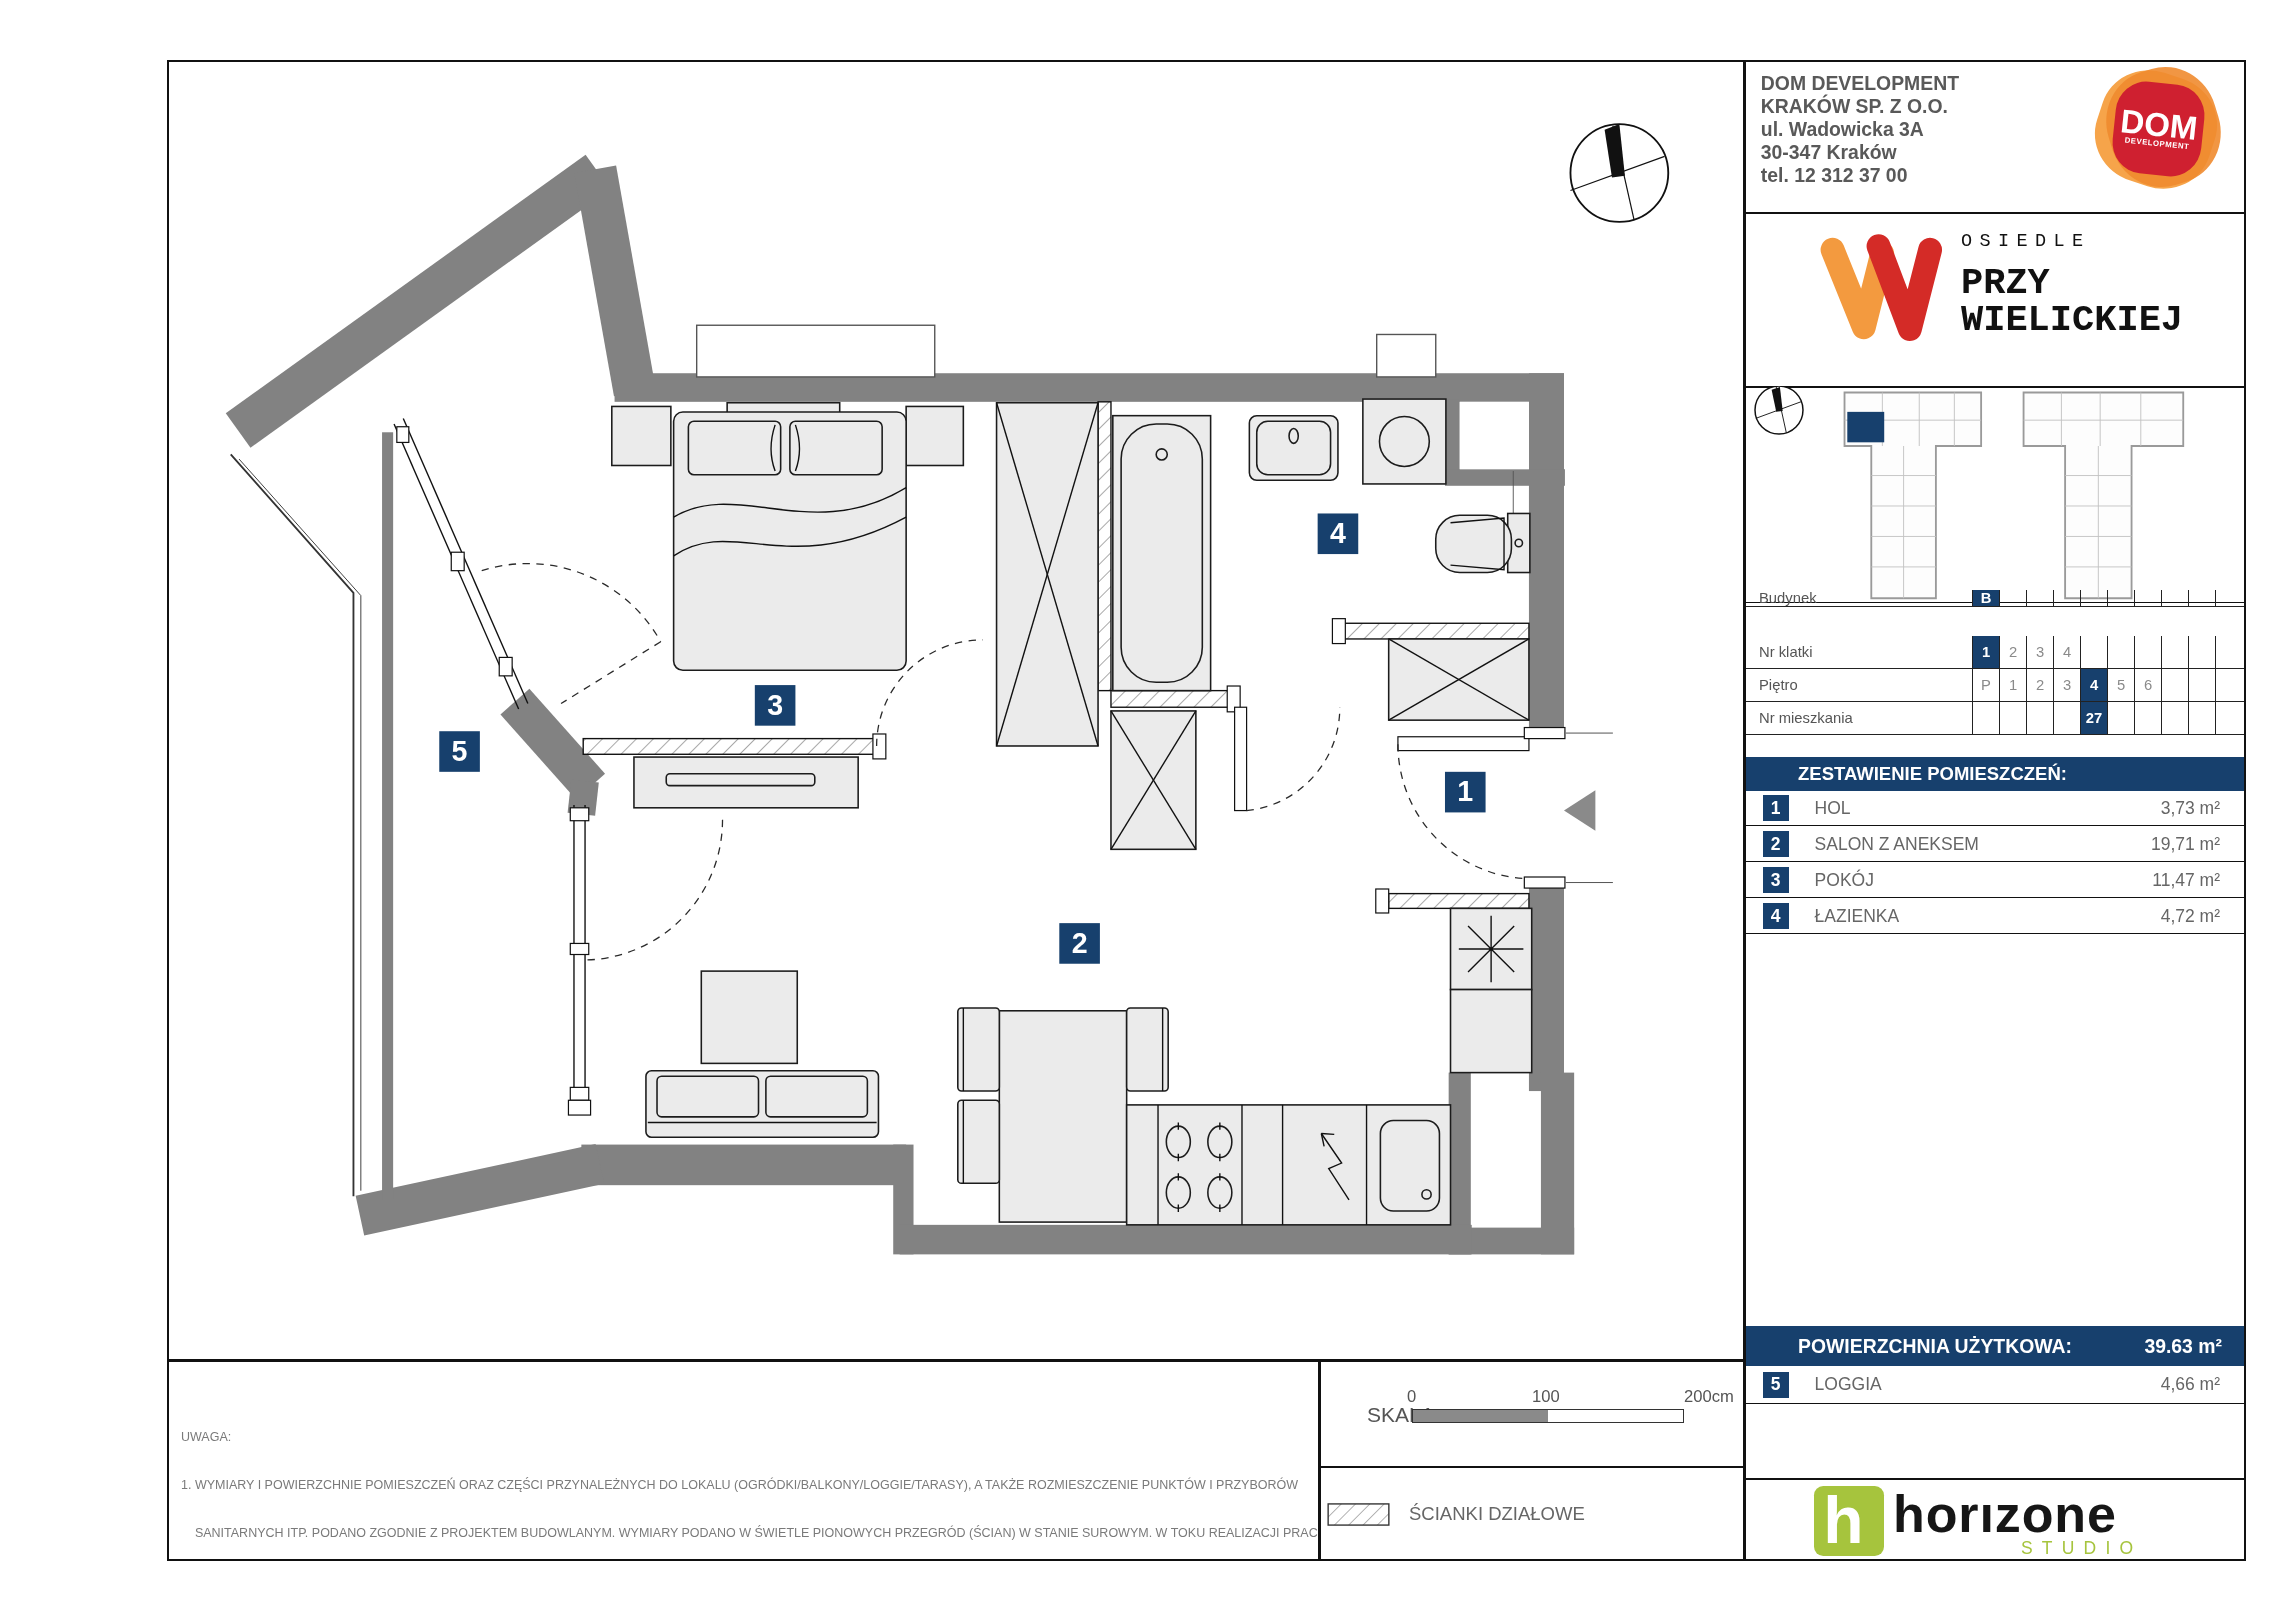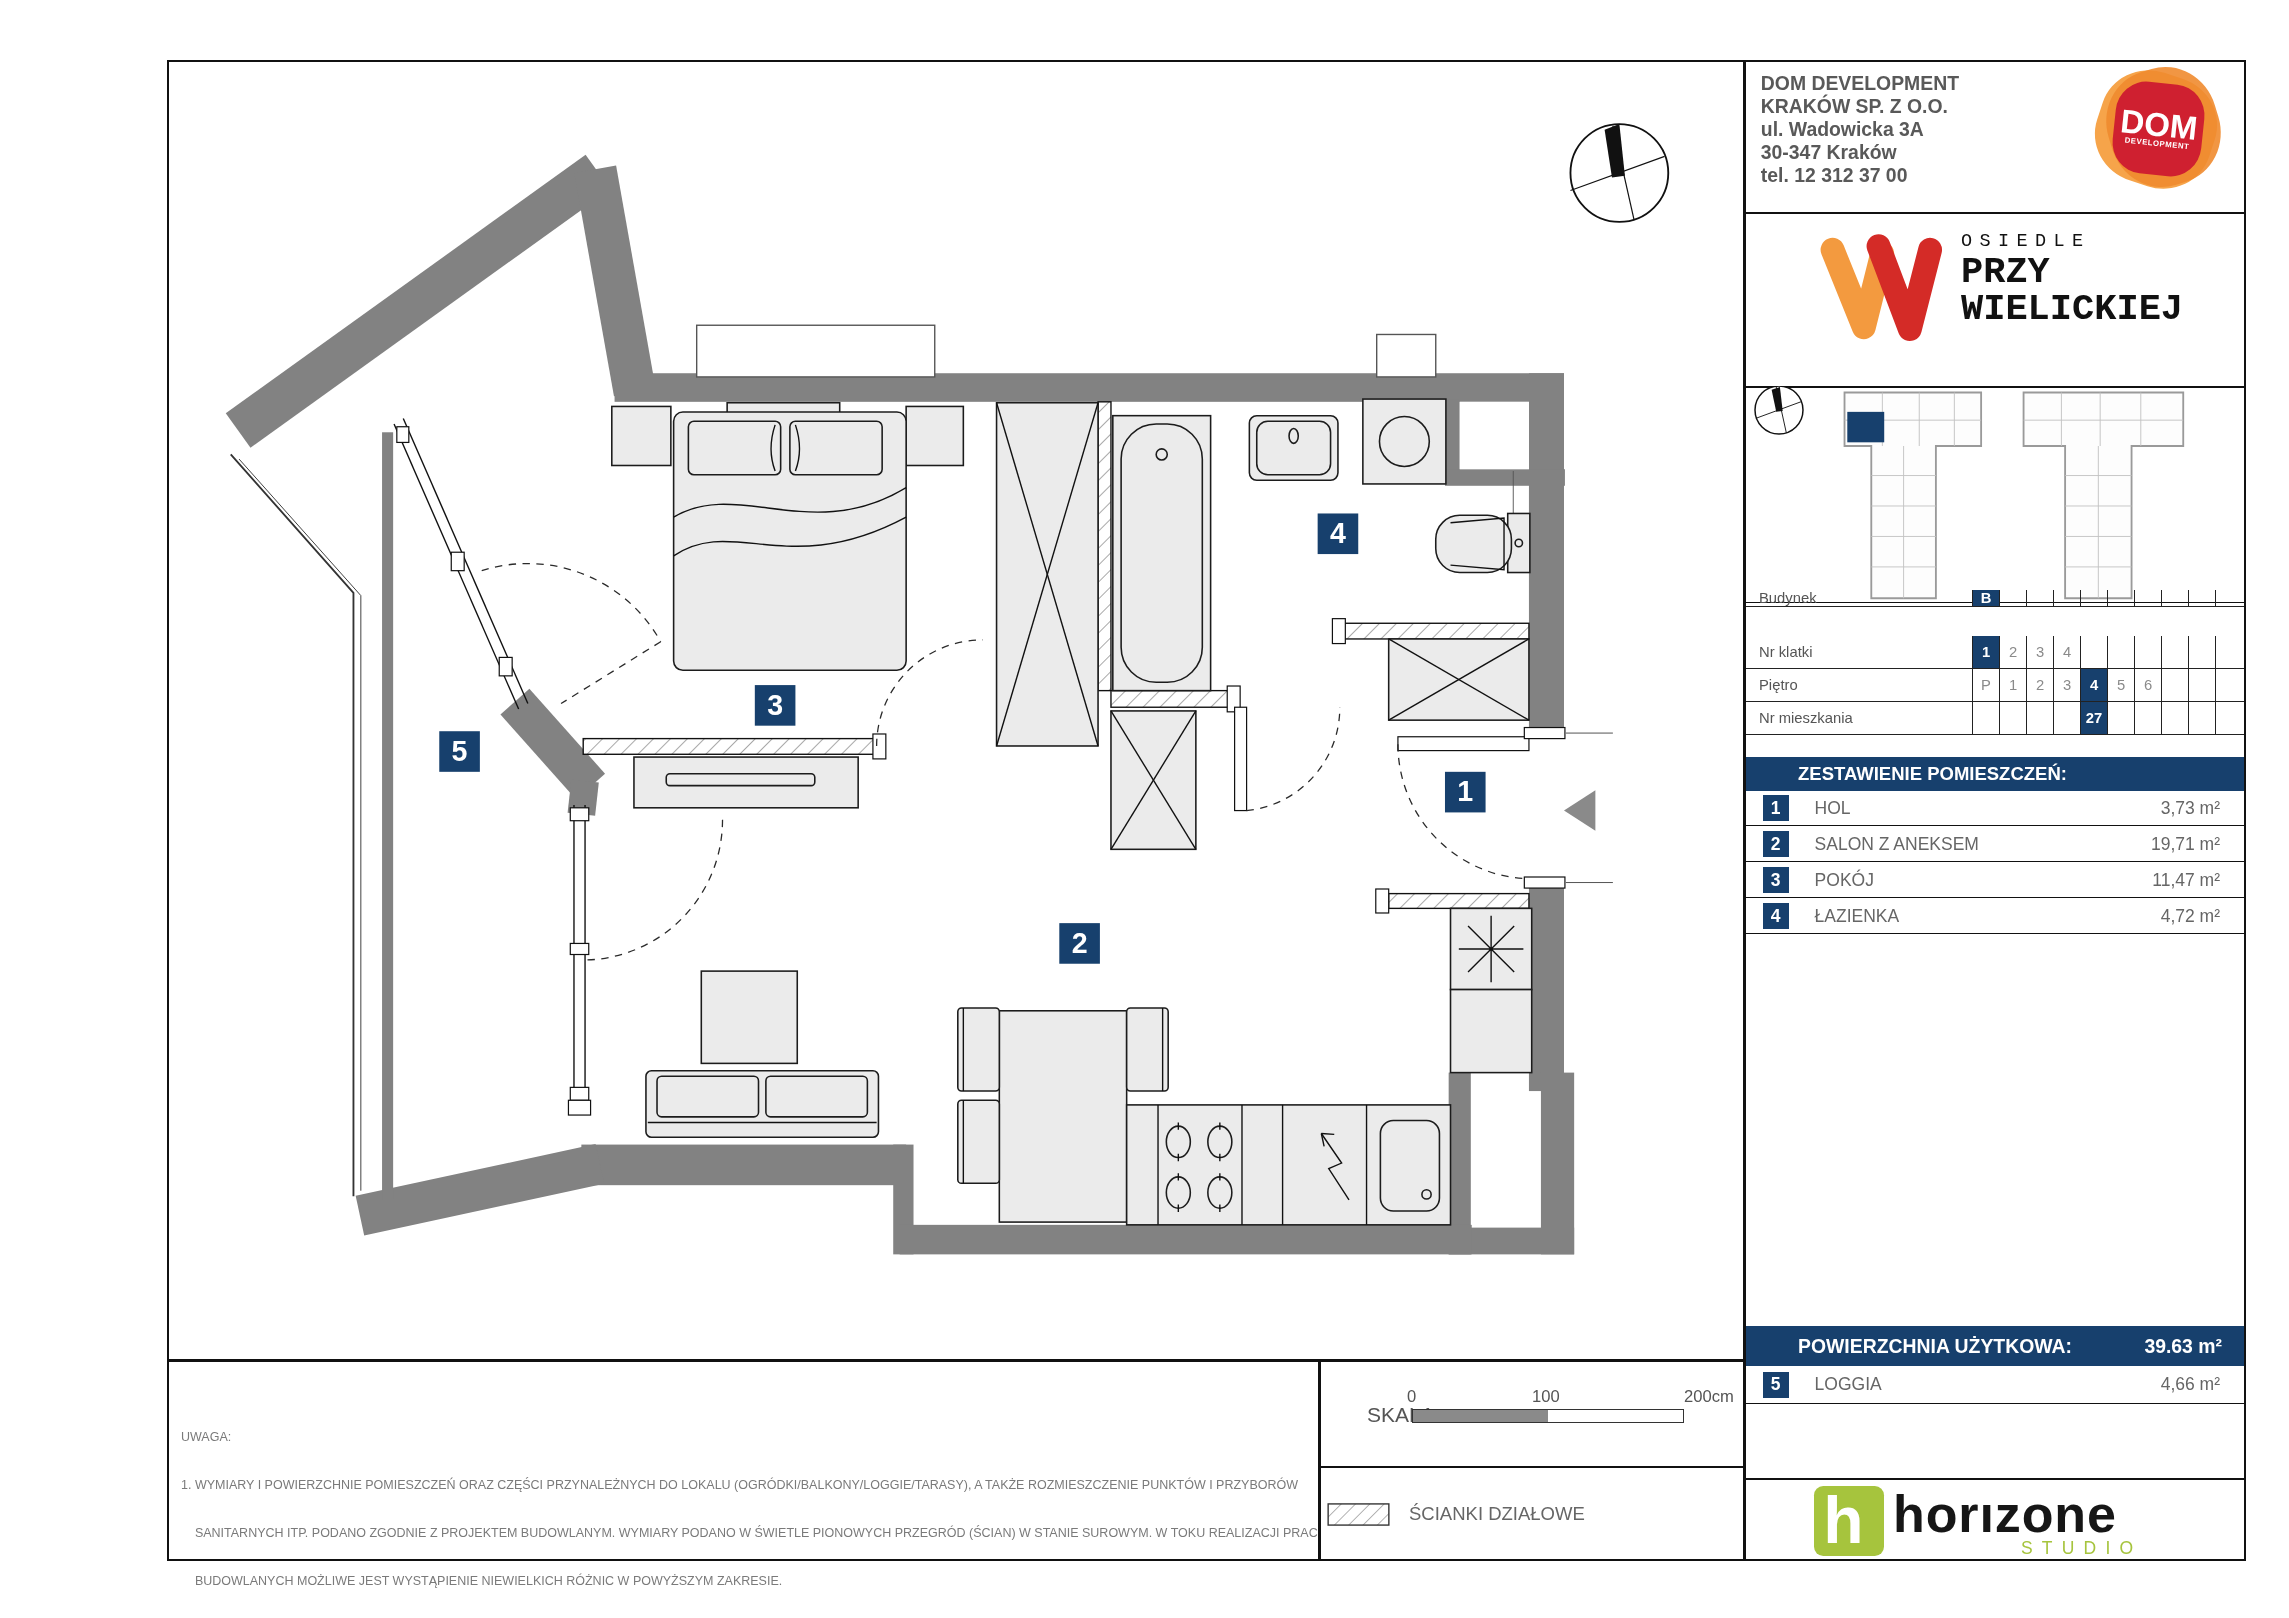--- a/index.html
+++ b/index.html
@@ -37,21 +37,21 @@
                border-radius:42%;transform:rotate(18deg);}
   .domlogo .o2{position:absolute;left:24px;top:1.8px;width:111px;height:118px;background:#ef8b2f;
                border-radius:45%;transform:rotate(-17deg);opacity:.9;}
   .domlogo .red{position:absolute;left:29.5px;top:16.6px;width:89px;height:92px;background:#cf2030;
                border-radius:34%;transform:rotate(6deg);display:flex;flex-direction:column;
                align-items:center;justify-content:center;color:#fff;}
   .domlogo .red .t1{font-size:33px;font-weight:bold;line-height:29.5px;}
   .domlogo .red .t2{font-size:7.8px;font-weight:bold;letter-spacing:0.5px;}
   .estate-text{position:absolute;left:1961px;top:231px;font-family:Liberation Mono, monospace;}
   .estate-text .e1{font-size:18.5px;letter-spacing:7.4px;color:#111;}
-  .estate-text .e2{font-size:37px;font-weight:bold;color:#111;line-height:37px;margin-top:2px;}
+  .estate-text .e2{font-size:37px;font-weight:bold;color:#111;line-height:37px;margin-top:13px;}
   .estate-text .e3{font-size:37px;font-weight:bold;color:#111;line-height:37px;}
   .hz{position:absolute;left:1814px;top:1484px;width:388px;height:74px;}
   .hz .sq{position:absolute;left:0;top:1.8px;width:70px;height:70px;background:#a6c43d;border-radius:9.2px;}
   .hz .h{position:absolute;left:9.2px;top:-1.8px;font-size:66px;font-weight:bold;color:#fff;}
   .hz .word{position:absolute;left:79px;top:0px;font-size:52px;font-weight:bold;color:#161616;letter-spacing:0.9px;}
   .hz .sub{position:absolute;left:207px;top:54px;font-size:17.5px;color:#a6c43d;letter-spacing:9.2px;}
   
   .furn{fill:#ebebeb;stroke:#1c1c1c;stroke-width:1.7px;}
   .wall{fill:#828282;}
   .wline{stroke:#828282;}
@@ -405,21 +405,20 @@
     <div class="sq"></div>
     <div class="h">h</div>
     <div class="word">horızone</div>
     <div class="sub">STUDIO</div>
   </div>
 
   <div class="notes">
     <div>UWAGA:</div>
     <div>1. WYMIARY I POWIERZCHNIE POMIESZCZEŃ ORAZ CZĘŚCI PRZYNALEŻNYCH DO LOKALU (OGRÓDKI/BALKONY/LOGGIE/TARASY), A TAKŻE ROZMIESZCZENIE PUNKTÓW I PRZYBORÓW</div>
     <div>    SANITARNYCH ITP. PODANO ZGODNIE Z PROJEKTEM BUDOWLANYM. WYMIARY PODANO W ŚWIETLE PIONOWYCH PRZEGRÓD (ŚCIAN) W STANIE SUROWYM. W TOKU REALIZACJI PRAC</div>
-    <div>    BUDOWLANYCH MOŻLIWE JEST WYSTĄPIENIE NIEWIELKICH RÓŻNIC W POWYŻSZYM ZAKRESIE.</div>
     
     
     
     
     
     
   </div>
 
   <div class="skala-label">SKALA:</div>
   <div class="ticklbl" style="left:1407px;top:1387px;">0</div>

